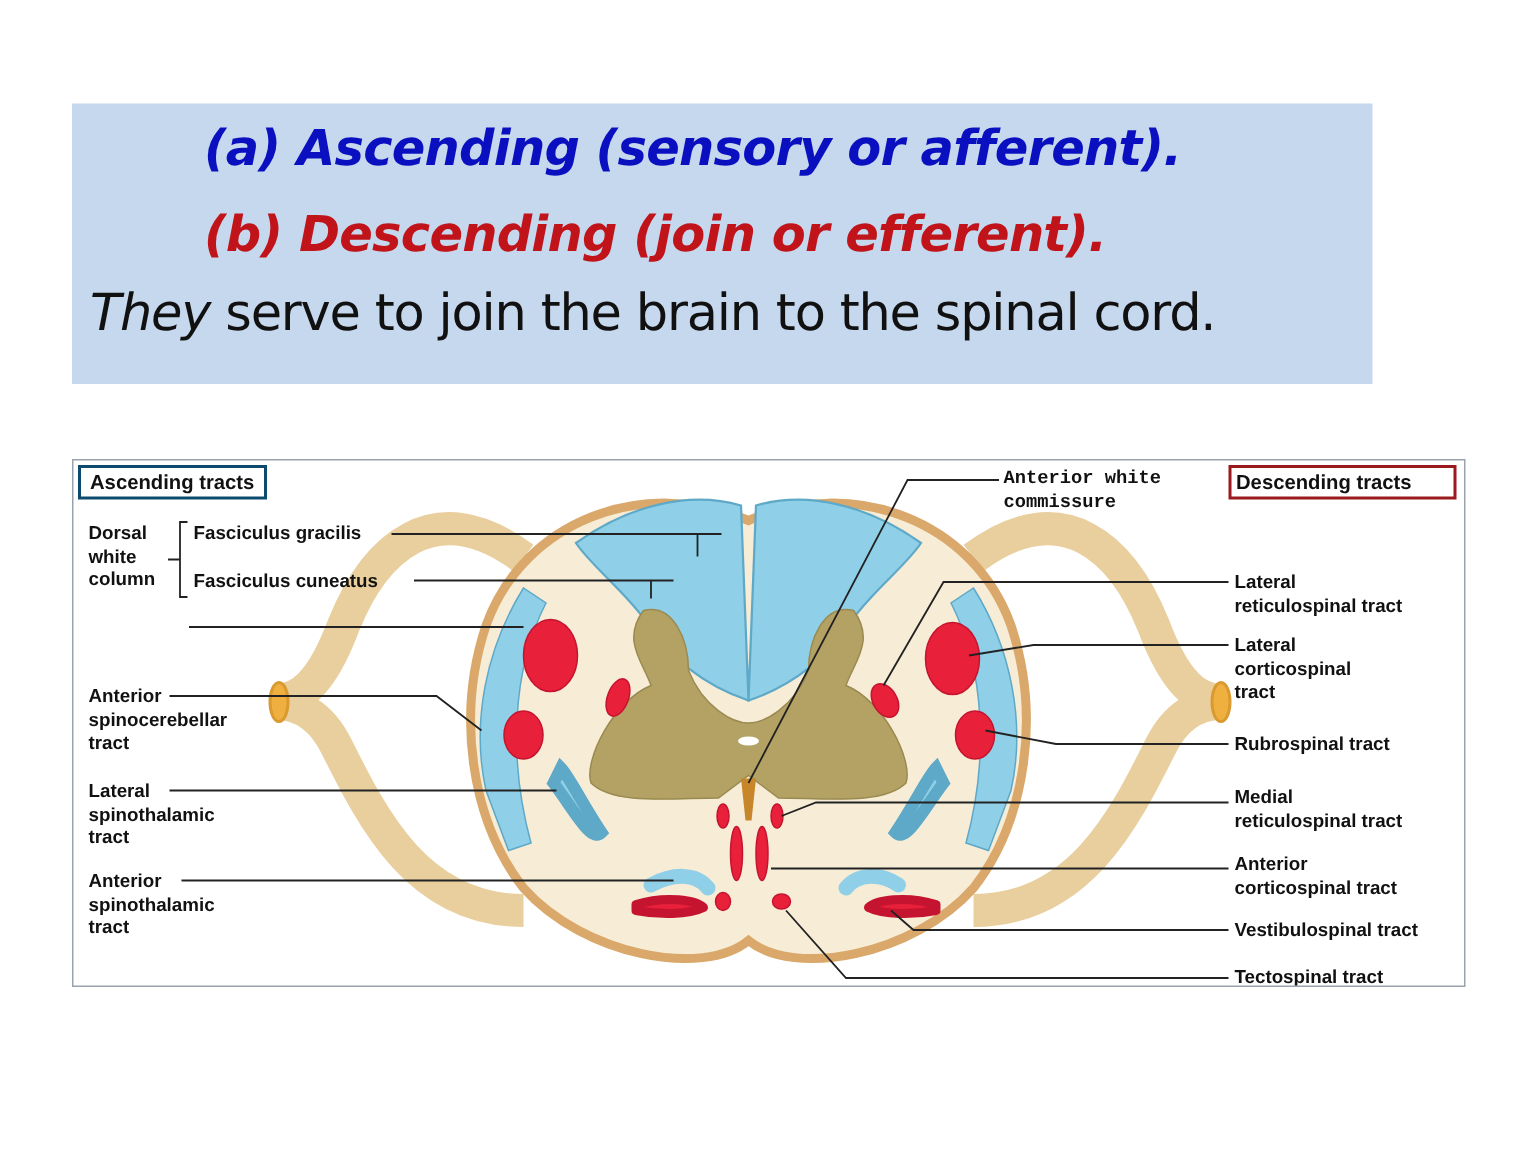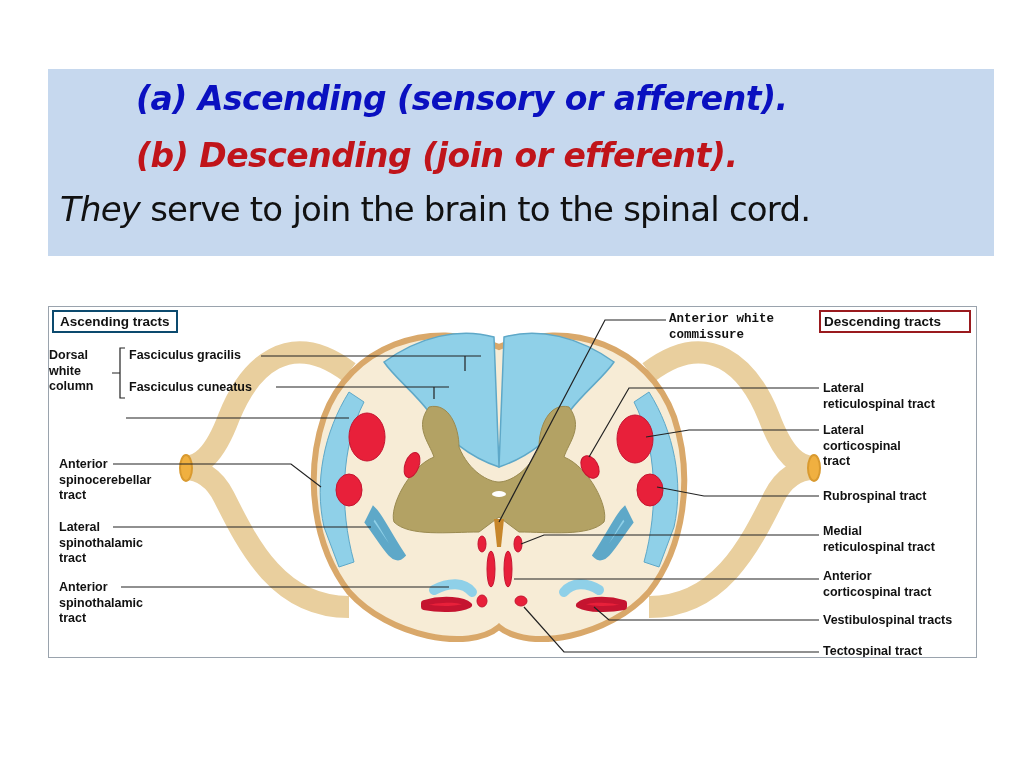--- a/index.html
+++ b/index.html
@@ -1,17 +1,17 @@
 <!DOCTYPE html>
 <html><head>
 <meta charset="utf-8">
 <style>
   html,body{margin:0;padding:0;background:#ffffff;}
   body{width:1024px;height:767px;position:relative;overflow:hidden;font-family:"Liberation Sans",sans-serif;}
-  .banner{position:absolute;left:48px;top:69px;width:946px;height:187px;background:#c6d8ee;}
+  .banner{position:absolute;left:48px;top:69px;width:867px;height:187px;background:#c6d8ee;}
   .banner .line{position:absolute;font-family:"DejaVu Sans",sans-serif;white-space:nowrap;}
   .l1{left:88px;top:10px;font-size:33px;font-style:italic;font-weight:bold;color:#0a10c0;letter-spacing:-0.5px;}
   .l2{left:88px;top:67px;font-size:33px;font-style:italic;font-weight:bold;color:#c0141a;letter-spacing:-0.5px;}
   .l3{left:12px;top:120px;font-size:34px;color:#111;letter-spacing:-0.8px;}
   .l3 i{font-style:italic;}
   .figure{position:absolute;left:48px;top:306px;width:927px;height:350px;border:1px solid #9aa3ad;background:#fff;overflow:hidden;}
   .lbl{position:absolute;font-family:"Liberation Sans",sans-serif;font-weight:bold;font-size:12.5px;line-height:15.5px;color:#111;white-space:nowrap;}
   .boxlbl{position:absolute;font-weight:bold;font-size:13.5px;padding:2px 6px;white-space:nowrap;color:#111;}
   .asc{left:3px;top:3px;border:2px solid #0c4a6e;}
   .desc{left:770px;top:3px;border:2px solid #9a1a1e;width:136px;overflow:hidden;text-indent:-3px;}
@@ -87,21 +87,21 @@
       <path d="M770,228 L495,228 L472,237"></path>
       <path d="M770,272 L465,272"></path>
       <path d="M770,313 L560,313 L545,300"></path>
       <path d="M770,345 L515,345 L475,300"></path>
     </g>
   </svg>
 
   <div class="boxlbl asc">Ascending tracts</div>
   <div class="boxlbl desc">Descending tracts</div>
 
-  <div class="lbl" style="left:0;top:41px;">
+  <div class="lbl" style="left:10px;top:41px;">
     <div>Dorsal</div>
     <div>white</div>
     <div>column</div>
   </div>
   <svg class="diag" width="927" height="350" style="pointer-events:none">
     <path d="M76,41 L71,41 L71,91 L76,91 M63,66 L71,66" stroke="#222" stroke-width="1.2" fill="none"></path>
   </svg>
   <div class="lbl" style="left:80px;top:41px;">Fasciculus gracilis</div>
   <div class="lbl" style="left:80px;top:73px;">Fasciculus cuneatus</div>
   <div class="lbl" style="left:10px;top:150px;">
@@ -135,15 +135,15 @@
   </div>
   <div class="lbl" style="left:774px;top:182px;">Rubrospinal tract</div>
   <div class="lbl" style="left:774px;top:217px;">
     <div>Medial</div>
     <div>reticulospinal tract</div>
   </div>
   <div class="lbl" style="left:774px;top:262px;">
     <div>Anterior</div>
     <div>corticospinal tract</div>
   </div>
-  <div class="lbl" style="left:774px;top:306px;">Vestibulospinal tracts</div>
+  <div class="lbl" style="left:774px;top:306px;">Vestibulospinal tract</div>
   <div class="lbl" style="left:774px;top:337px;">Tectospinal tract</div>
 </div>
 
 </body></html>

